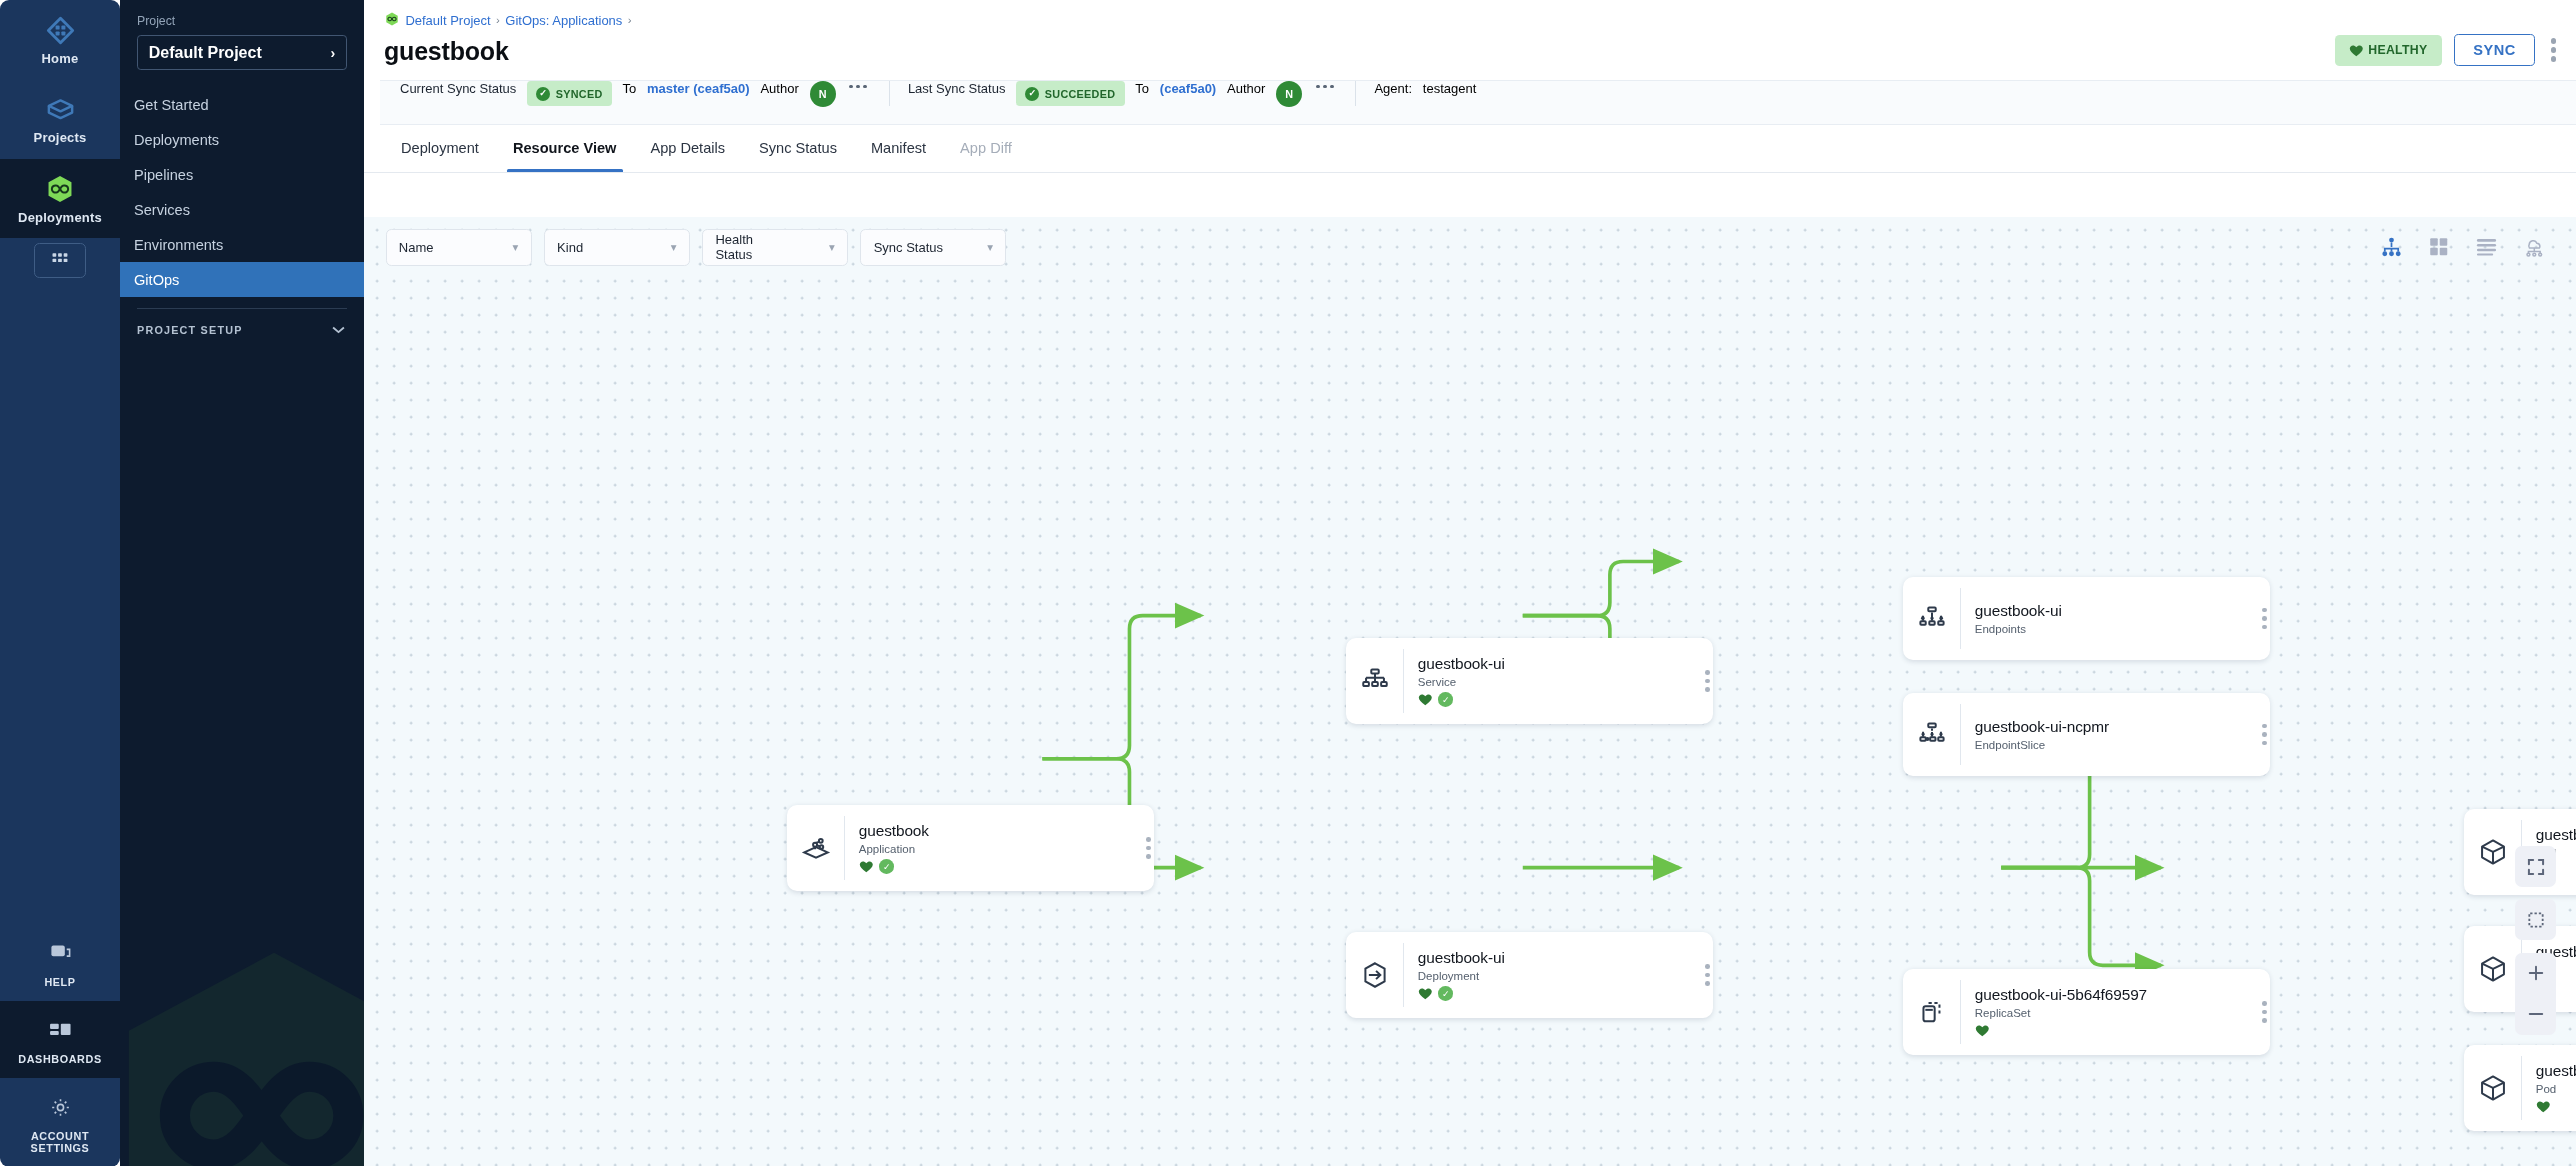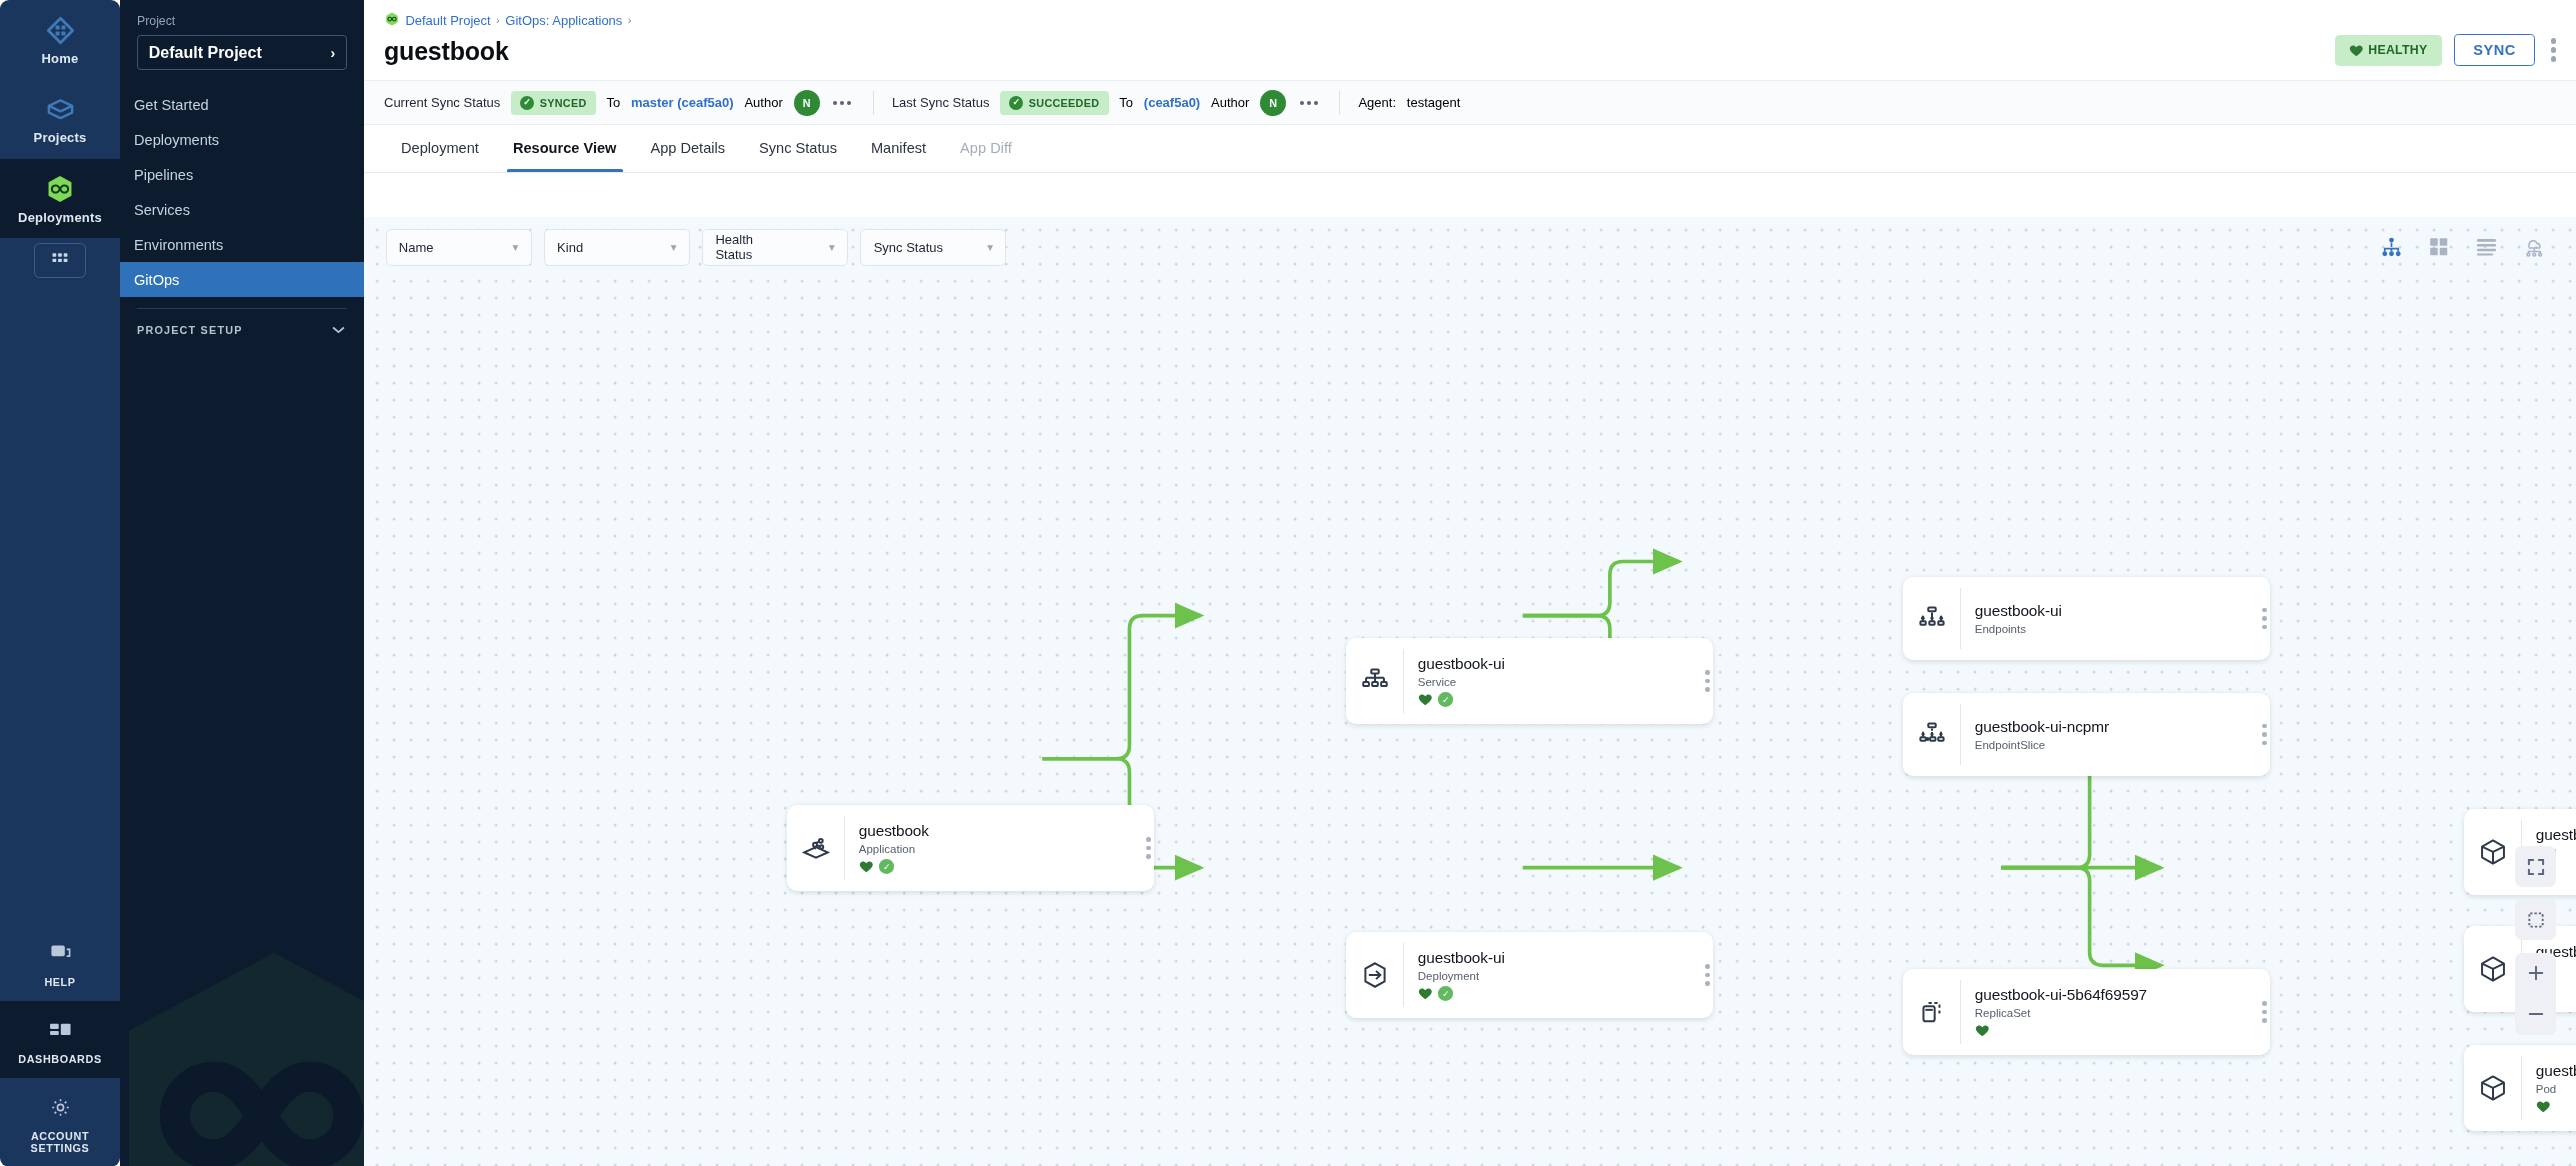--- a/index.html
+++ b/index.html
@@ -88,21 +88,21 @@
     font-size: 14.6px; font-weight: bold; letter-spacing: 0.5px; cursor: pointer;
     font-family: "Liberation Sans", sans-serif;
   }
   .kebab-v { display: flex; flex-direction: column; gap: 3.8px; cursor: pointer; padding: 3.1px; }
   .kebab-v i { width: 5.4px; height: 5.4px; border-radius: 50%; background: #9aa4b2; display: block; }
 
   
   .statusbar {
     margin-top: 14px; height: 45px; background: #f9fbfd;
     border-top: 0.8px solid #e8edf3; border-bottom: 0.8px solid #e8edf3;
-    display: flex; align-items: center; padding: 0 20px; gap: 10.8px; font-size: 13px; color: #1c2430;
+    display: flex; padding: 0 20px; gap: 10.8px; font-size: 13px; color: #1c2430; margin-left: 16px;
   }
   .chip {
     display: inline-flex; align-items: center; gap: 5.4px;
     background: #c6ecc8; color: #21662b; border-radius: 3.8px;
     height: 24.6px; padding: 0 9.2px; font-size: 10.8px; font-weight: bold; letter-spacing: 0.3px;
   }
   .chip .tick {
     width: 14px; height: 14px; border-radius: 50%; background: #2f8a36;
     display: inline-flex; align-items: center; justify-content: center;
     color: #fff; font-size: 9.2px; line-height: 1;

